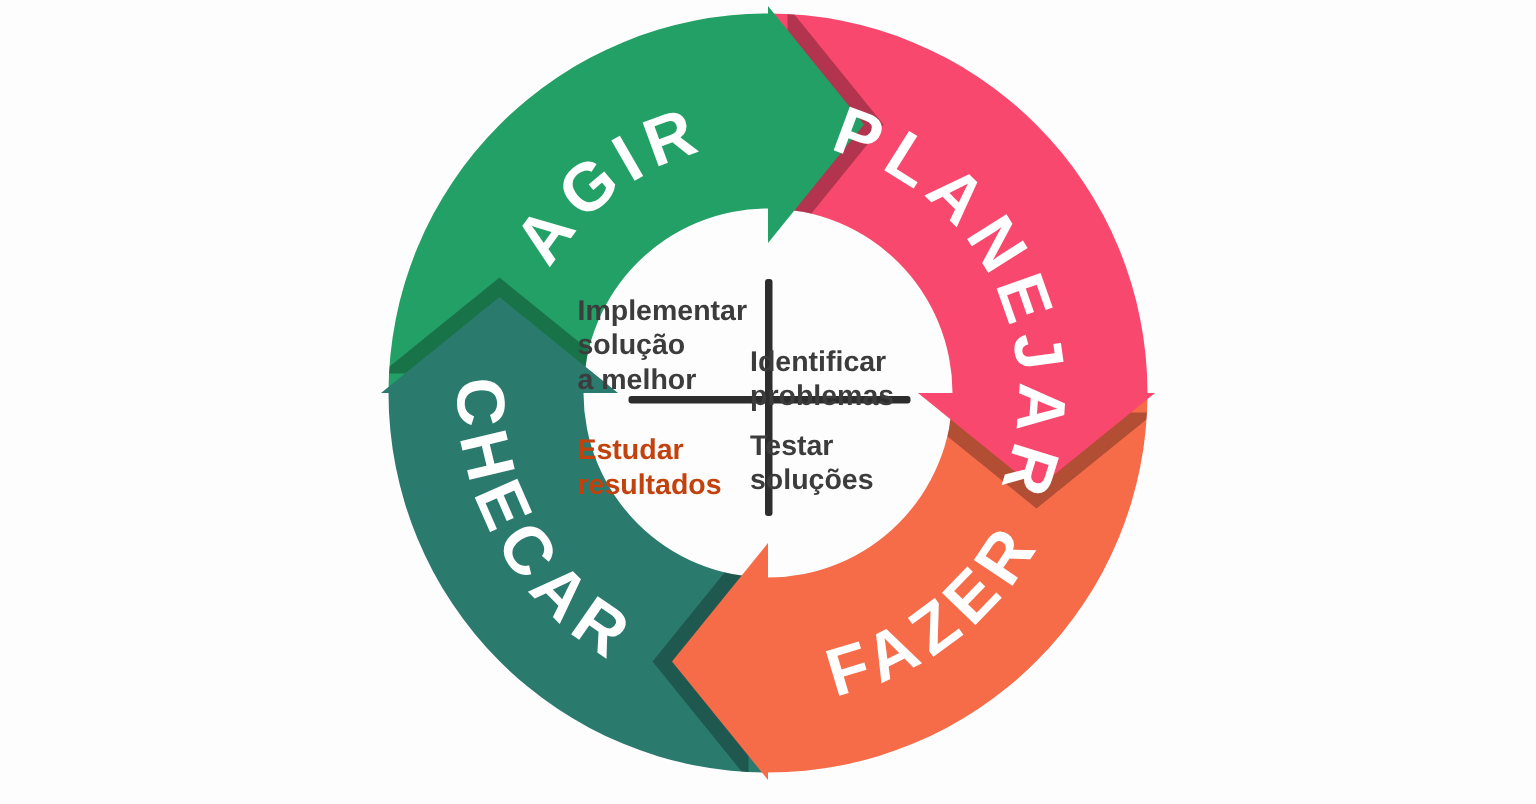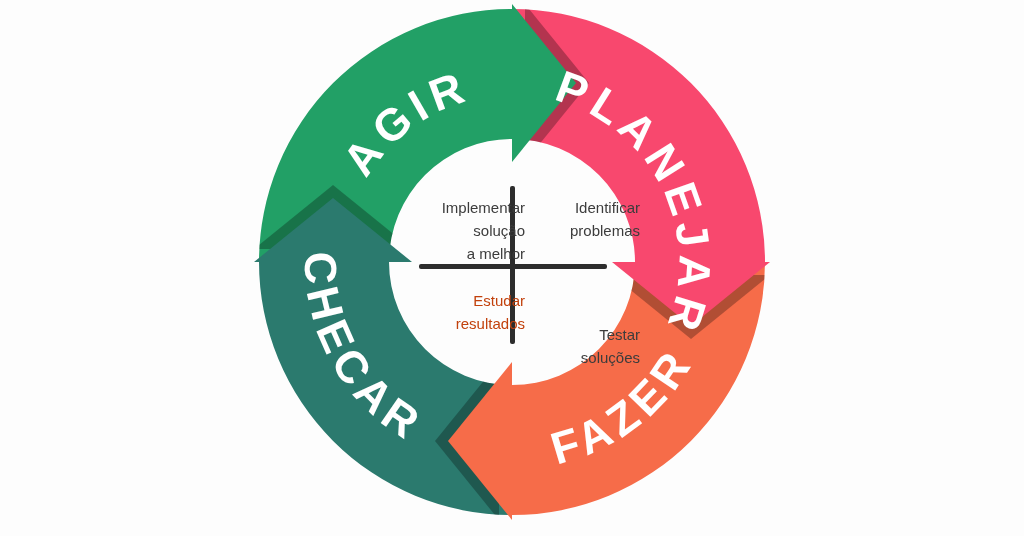--- a/index.html
+++ b/index.html
@@ -12,28 +12,28 @@
   .arc-label{
     font-family:"Liberation Sans",sans-serif;
     font-weight:bold;
     font-size:45px;
     letter-spacing:6px;
   }
   .divider{position:absolute;}
   .cross-h{left:419px;top:264px;width:188px;height:5px;border-radius:2px;}
   .cross-v{left:510px;top:186px;width:5px;height:158px;border-radius:2px;}
   .quad{
-    position:absolute;width:140px;text-align:right;
-    font-size:15px;line-height:23px;font-weight:400;
+    position:absolute;width:140px;text-align:left;
+    font-size:19px;line-height:23px;font-weight:700;
   }
   .quad span{display:block;}
   .q-tl{left:385px;top:196px;}
   .q-tr{left:500px;top:196px;}
   .q-bl{left:385px;top:289px;}
-  .q-br{left:500px;top:286px;margin-top:37px;}
+  .q-br{left:500px;top:286px;}
 </style>
 </head>
 <body style="background: rgb(253, 253, 253);">
 
 <div class="stage">
 
   <svg id="cycle-svg" width="1024" height="536" viewBox="0 0 1024 536">
       <defs>
         <clipPath id="clip-agir">
           <path d="M 259.00 262.00 A 253 253 0 0 1 512.00 9.00 L 512.00 139.00 A 123 123 0 0 0 389.00 262.00 Z"></path>
@@ -72,21 +72,21 @@
 
   <div class="divider cross-h" style="background: rgb(45, 45, 45);"></div>
   <div class="divider cross-v" style="background: rgb(45, 45, 45);"></div>
 
   <div class="quad q-tl" style="color: rgb(60, 60, 60);">
     <span>Implementar</span>
     <span>solução</span>
     <span>a melhor</span>
   </div>
 
-  <div class="quad q-tr" style="color: rgb(60, 60, 60);">
+  <div class="quad q-tr" style="color: rgb(60, 60, 60); margin-top: 34px;">
     <span>Identificar</span>
     <span>problemas</span>
   </div>
 
   <div class="quad q-bl" style="color: #c2410c;">
     <span>Estudar</span>
     <span>resultados</span>
   </div>
 
   <div class="quad q-br" style="color: rgb(60, 60, 60);">

